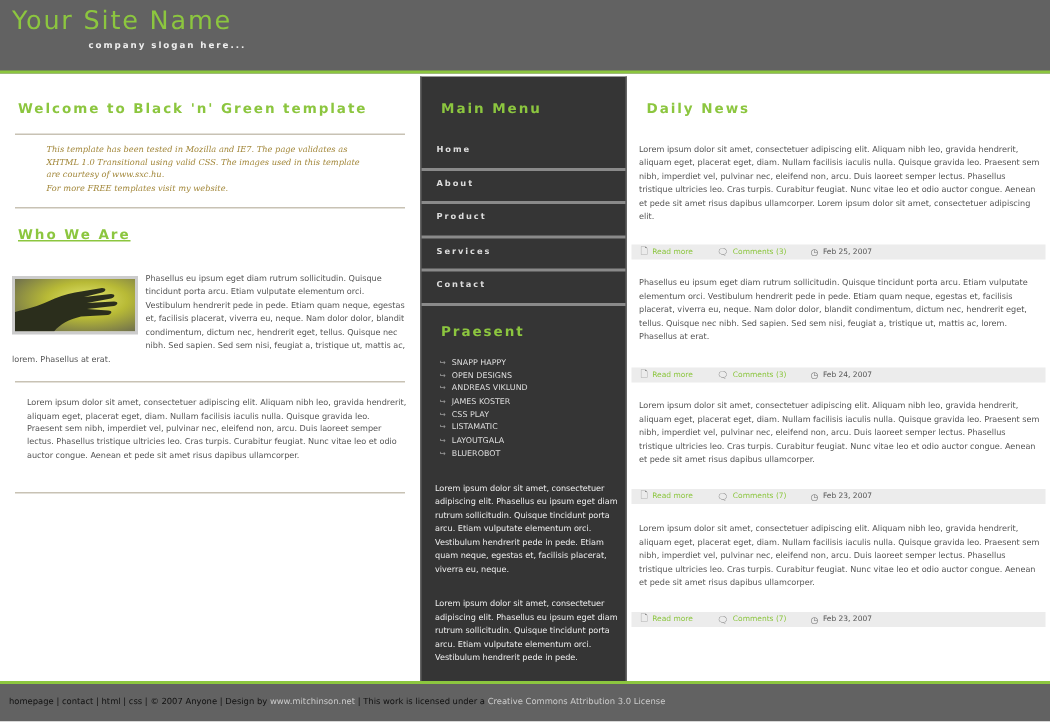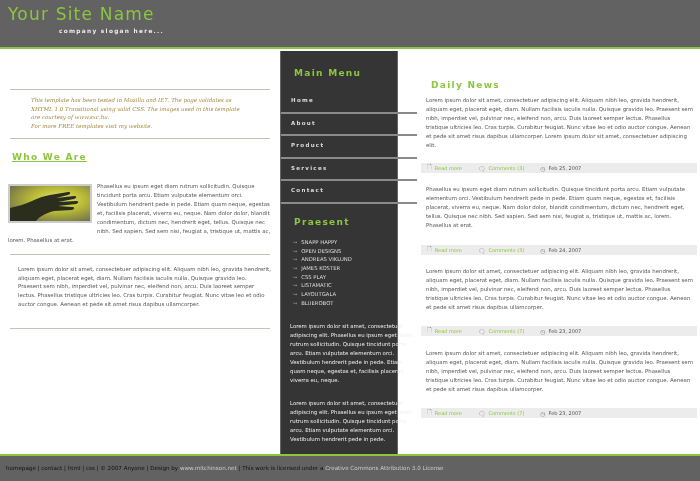--- a/index.html
+++ b/index.html
@@ -15,32 +15,32 @@
   #welcome-h { position: absolute; left: 12px; top: 17px; }
   .rule { position: absolute; left: 10px; width: 260px; height: 1px; background: #c8c2b4; }
   #notice { position: absolute; left: 31px; top: 45px; width: 240px; font-style: italic; color: #a2873a; font-size: 5.5px; line-height: 8.7px; font-family: "DejaVu Serif", serif; }
   #who-h { position: absolute; left: 12px; top: 101px; text-decoration: underline; }
   #hand-img { position: absolute; left: 8px; top: 133px; width: 84px; height: 39px; border: 2px solid #ccc; background: radial-gradient(ellipse at 60% 40%, #e5e873 0%, #b8ba36 40%, #555 100%); overflow: hidden; }
   #hand-img svg { width: 100%; height: 100%; display: block; }
   #who-text { position: absolute; left: 8px; top: 131px; width: 265px; line-height: 9px; color: #555; }
   #who-text .float { float: left; width: 89px; height: 50px; }
   #lorem-box { position: absolute; left: 18px; top: 214px; width: 253px; line-height: 8.7px; color: #555; }
 
-  #mid { position: absolute; left: 280px; top: 51px; width: 118px; height: 403px; background: #353535; border-left: 1px solid #666; border-right: 1px solid #666; }
+  #mid { position: absolute; left: 280px; top: 51px; width: 138px; height: 403px; background: #353535; border-left: 1px solid #666; border-right: 1px solid #666; }
   #menu-h { position: absolute; left: 13px; top: 17px; }
   #menu { position: absolute; left: 0; top: 40px; width: 136px; list-style: none; }
   #menu li { height: 22.6px; border-bottom: 2px solid #8a8a8a; padding-left: 10px; padding-top: 6px; color: #ddd; font-weight: bold; font-size: 5.5px; letter-spacing: 1.3px; }
   #res-h { position: absolute; left: 13px; top: 166px; }
   #resources { position: absolute; left: 12px; top: 188px; list-style: none; }
   #resources li { height: 8.7px; color: #ddd; font-size: 5.3px; }
   #resources li .arr { color: #999; margin-right: 4px; font-size: 5px; }
   .mid-text { position: absolute; left: 9px; width: 122px; color: #eee; line-height: 9px; font-size: 5.4px; }
 
   #right { position: absolute; left: 418px; top: 51px; width: 282px; height: 403px; }
-  #news-h { position: absolute; left: 13px; top: 17px; margin-top: 12px; }
+  #news-h { position: absolute; left: 13px; top: 17px; }
   .post { position: absolute; left: 8px; width: 268px; line-height: 9px; color: #555; }
   .meta { position: absolute; left: 3px; width: 276px; height: 10px; background: #ececec; font-size: 5px; padding-left: 6px; display: flex; align-items: center; }
   .meta .i { color: #777; margin-right: 3px; font-size: 6px; }
   .meta .g { color: #8cc63f; }
   .meta .item { margin-right: 16px; display: flex; align-items: center; }
   .meta .d { color: #555; }
 
   #footer { position: absolute; left: 0; top: 454px; width: 700px; height: 27px; background: #626262; border-top: 2px solid #8cc63f; }
   #footer-line { position: absolute; left: 6px; top: 9px; font-size: 5.6px; color: #111; white-space: nowrap; }
   #footer-line .l { color: #111; }
@@ -49,20 +49,21 @@
 </style>
 </head>
 <body>
 
 <div id="header">
   <div id="site-name">Your Site Name</div>
   <div id="slogan">company slogan here...</div>
 </div>
 
 <div id="left">
+  <div id="welcome-h" class="green-h">Welcome to Black 'n' Green template</div>
   <div class="rule" style="top:38px"></div>
   <div id="notice">
     <div>This template has been tested in Mozilla and IE7. The page validates as</div>
     <div>XHTML 1.0 Transitional using valid CSS. The images used in this template</div>
     <div>are courtesy of www.sxc.hu.</div>
     <div>For more FREE templates visit my website.</div>
   </div>
   <div class="rule" style="top:87px"></div>
   <div id="who-h" class="green-h">Who We Are</div>
   <div id="who-text">

